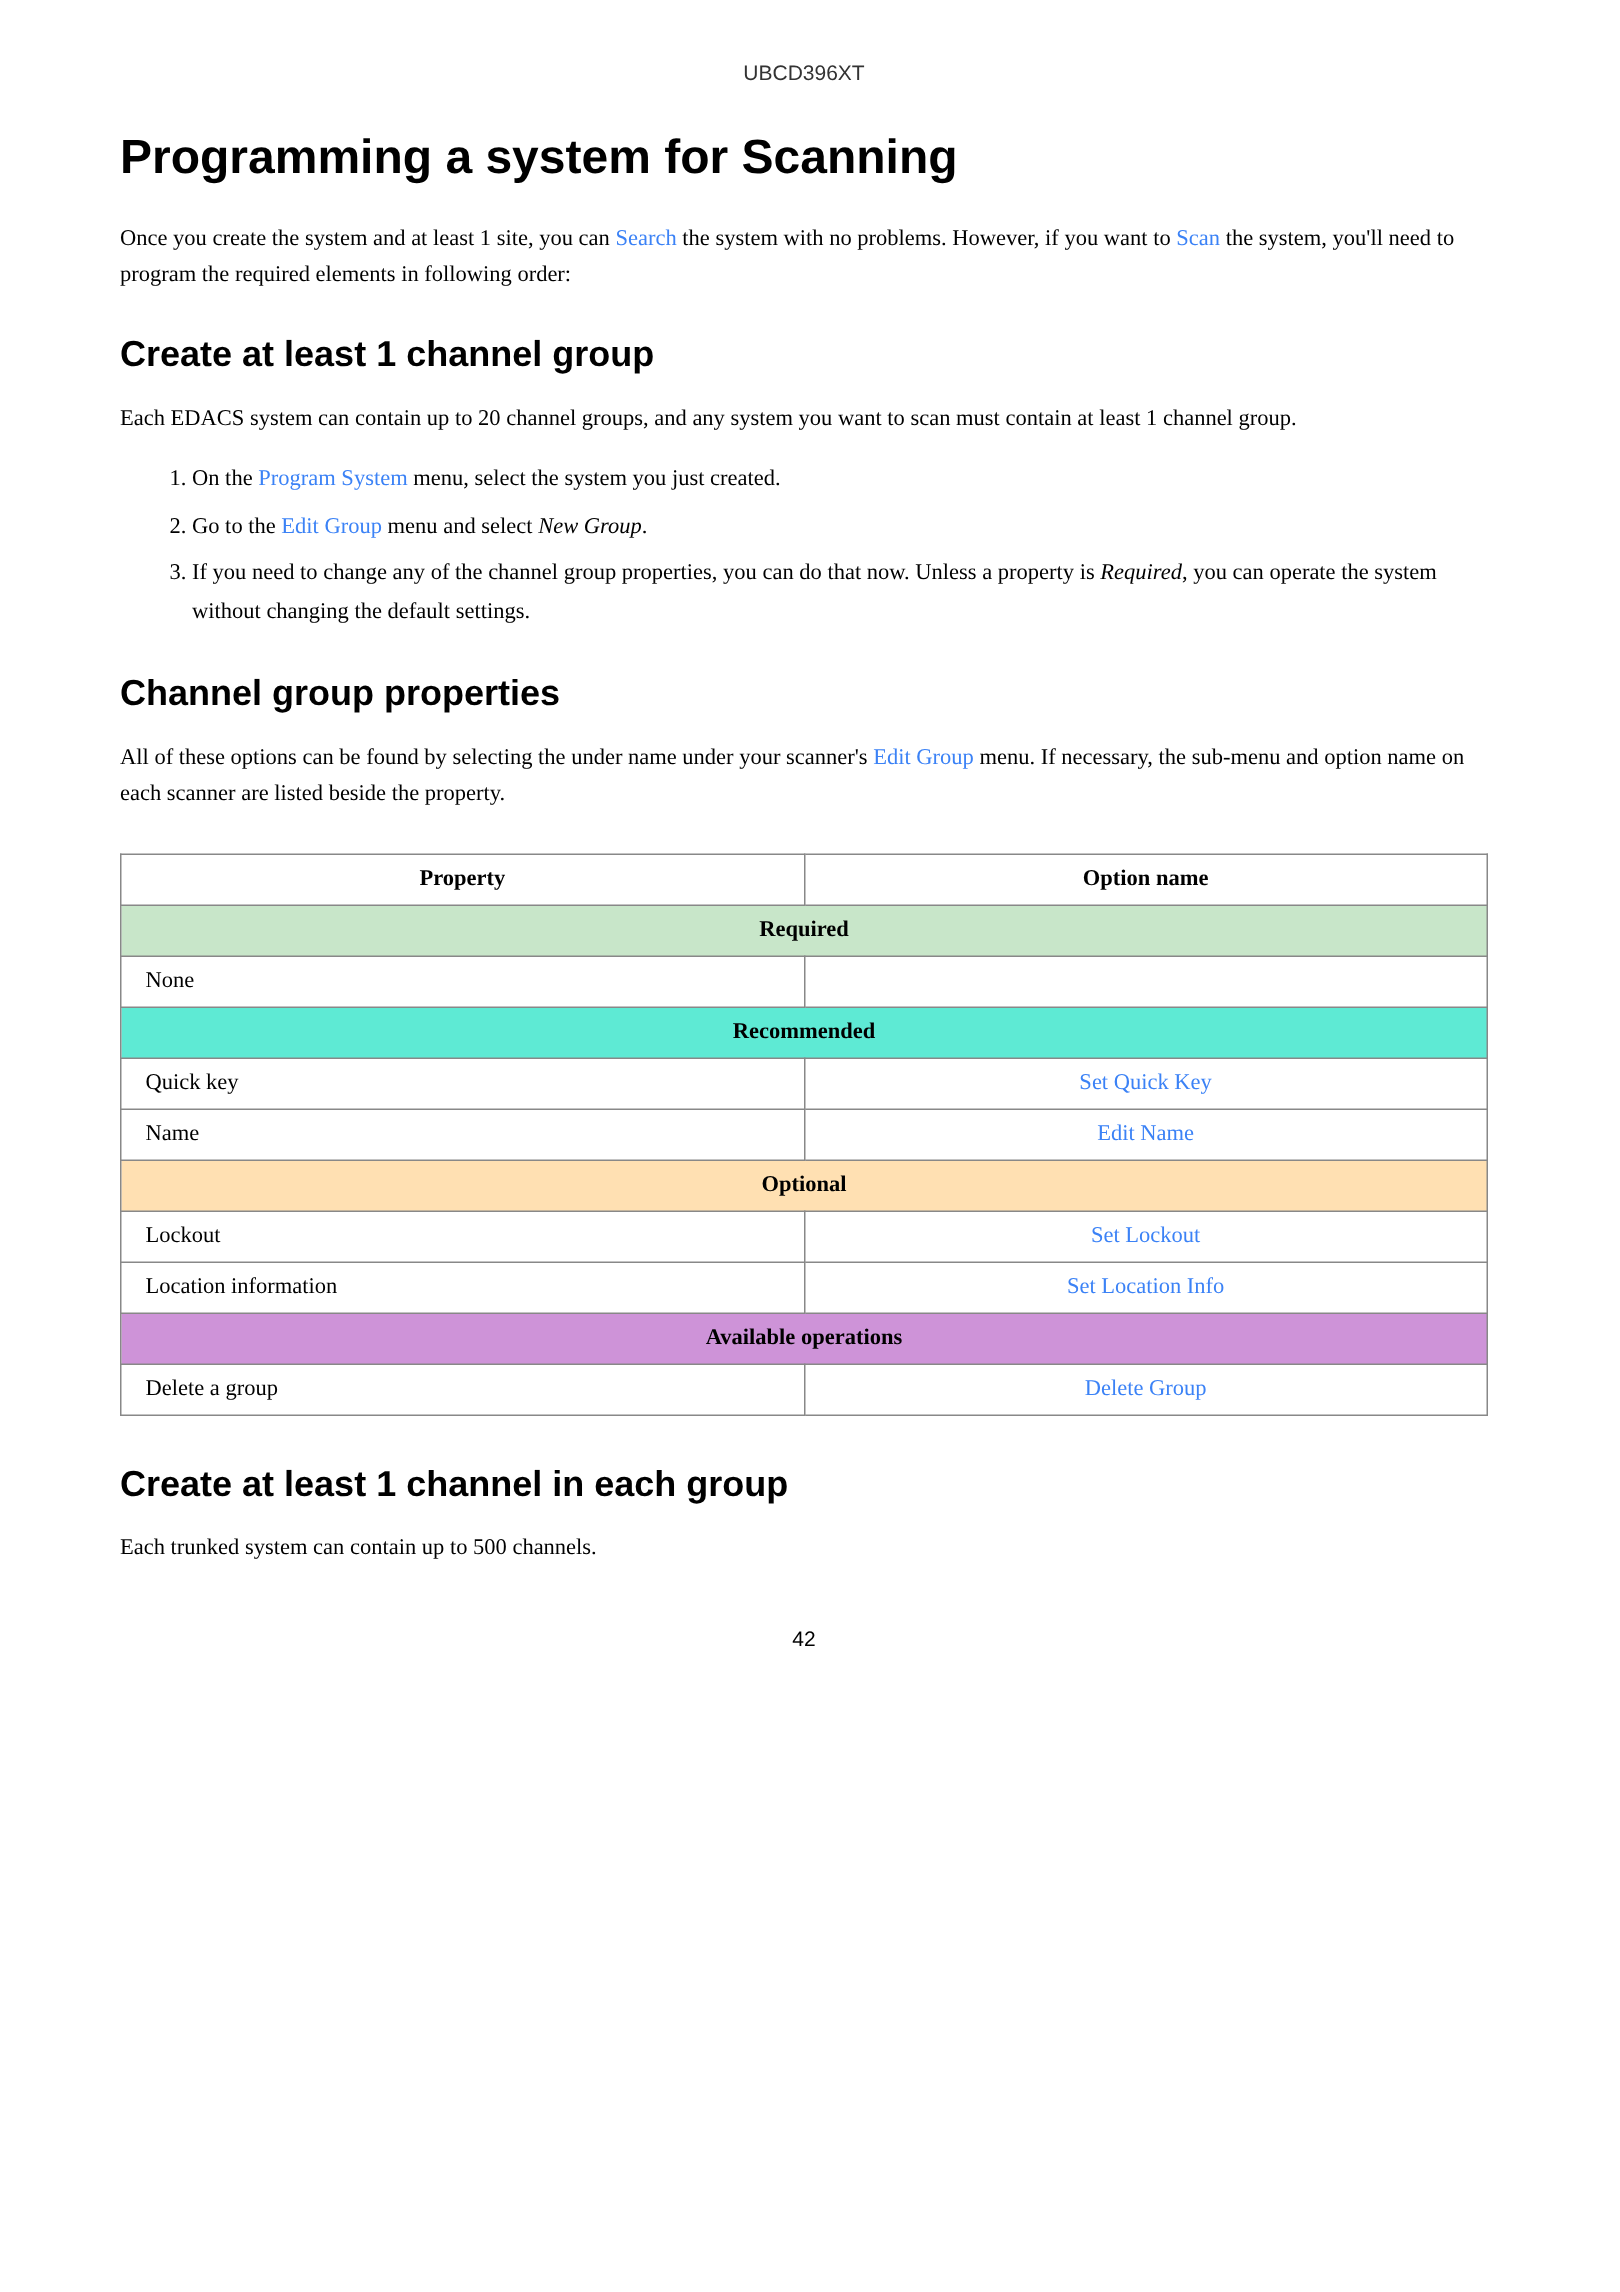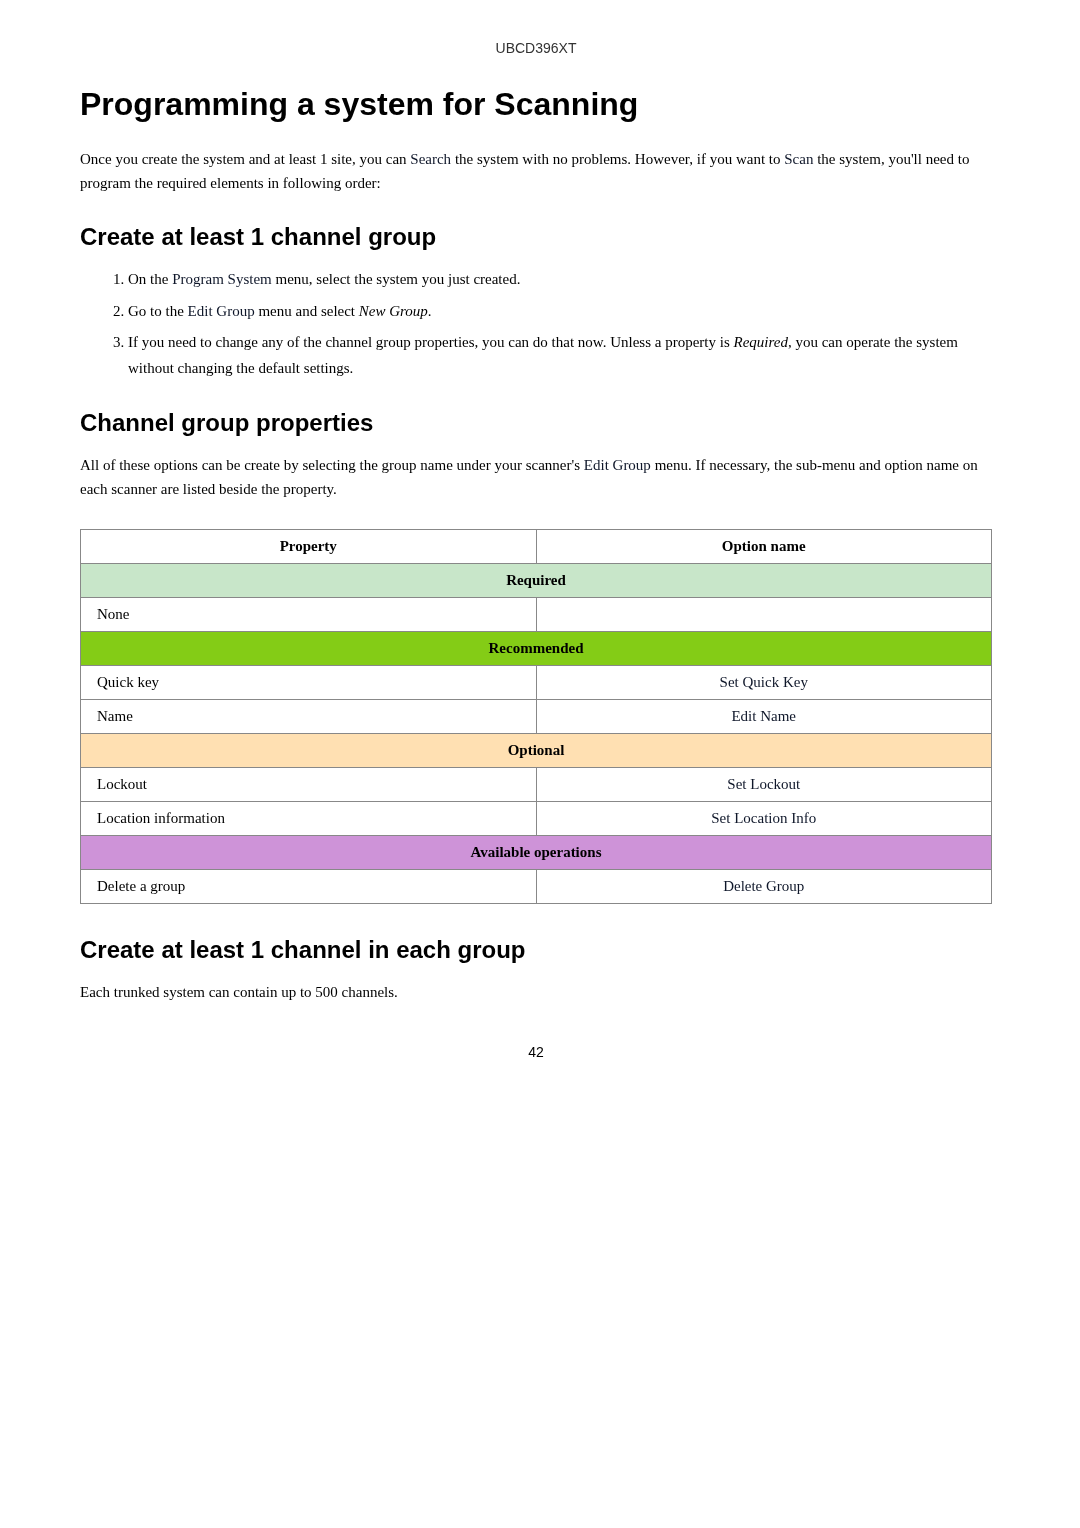--- a/index.html
+++ b/index.html
@@ -39,21 +39,21 @@
       font-family: Arial, sans-serif;
     }
 
     .intro-text {
       font-size: 15px;
       line-height: 1.6;
       margin-bottom: 28px;
     }
 
     .link {
-      color: #0f172a;
+      color: #3b82f6;
       text-decoration: none;
     }
 
     h2 {
       font-size: 24px;
       font-weight: bold;
       margin-bottom: 16px;
       font-family: Arial, sans-serif;
     }
 
@@ -107,21 +107,21 @@
       background: #ffffff;
       font-weight: bold;
     }
 
     .row-section-required {
       background: #c8e6c9;
       font-weight: bold;
     }
 
     .row-section-recommended {
-      background: #84cc16;
+      background: #5eead4;
       font-weight: bold;
     }
 
     .row-section-optional {
       background: #ffe0b2;
       font-weight: bold;
     }
 
     .row-section-operations {
       background: #ce93d8;
@@ -153,38 +153,39 @@
   </div>
 
   <h1>Programming a system for Scanning</h1>
 
   <p class="intro-text">
     <span>Once you create the system and at least 1 site, you can </span><a class="link">Search</a><span> the system with no problems. However, if you want to </span><a class="link">Scan</a><span> the system, you'll need to program the required elements in following order:</span>
   </p>
 
   <div class="section">
     <h2>Create at least 1 channel group</h2>
+    <p class="body-text">Each EDACS system can contain up to 20 channel groups, and any system you want to scan must contain at least 1 channel group.</p>
 
     <ol class="ordered-list">
       <li>
         <span>On the </span><a class="link">Program System</a><span> menu, select the system you just created.</span>
       </li>
       <li>
         <span>Go to the </span><a class="link">Edit Group</a><span> menu and select </span><em>New Group</em><span>.</span>
       </li>
       <li>
         <span>If you need to change any of the channel group properties, you can do that now. Unless a property is </span><em>Required</em><span>, you can operate the system without changing the default settings.</span>
       </li>
     </ol>
   </div>
 
   <div class="section">
     <h2>Channel group properties</h2>
     <p class="body-text">
-      <span>All of these options can be create by selecting the group name under your scanner's </span><a class="link">Edit Group</a><span> menu. If necessary, the sub-menu and option name on each scanner are listed beside the property.</span>
+      <span>All of these options can be found by selecting the under name under your scanner's </span><a class="link">Edit Group</a><span> menu. If necessary, the sub-menu and option name on each scanner are listed beside the property.</span>
     </p>
   </div>
 
   <table class="properties-table">
     <thead>
       <tr class="row-header">
         <th class="col-property">Property</th>
         <th class="col-option">Option name</th>
       </tr>
     </thead>

